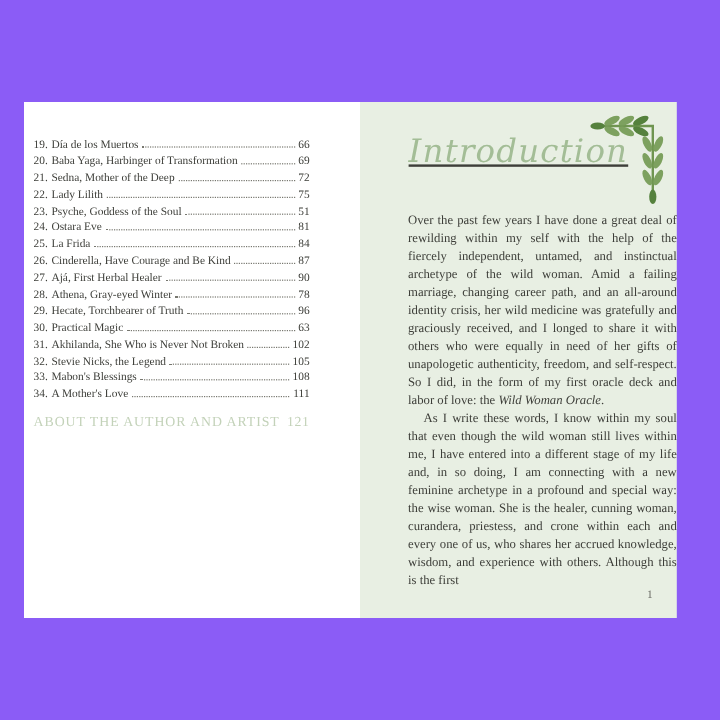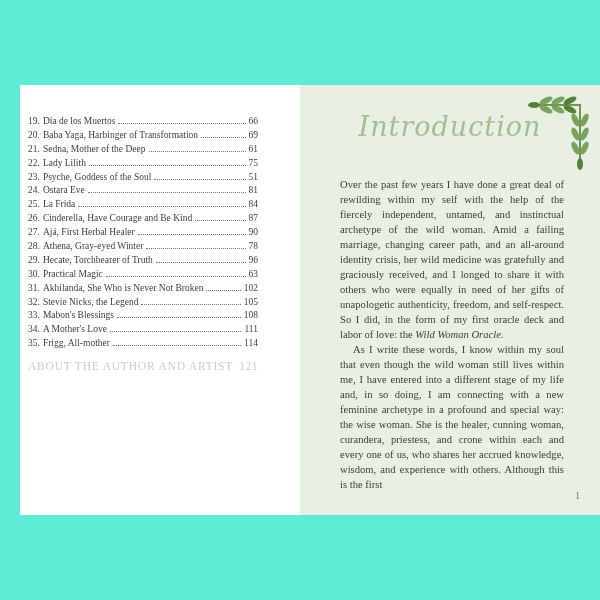--- a/index.html
+++ b/index.html
@@ -1,35 +1,35 @@
 <!DOCTYPE html>
 <html style="--page_bg: #e8efe3; --title_green: #a3bd96; --about_green: #c3d2b9; --leaf_green: #7da15f; --leaf_dark: #55813d; --stem_green: #6f9550; --text: #3d3e39;"><head>
 <meta charset="utf-8">
 <style>
   html,body{margin:0;padding:0;}
-  .canvas{position:relative;width:600px;height:600px;background:#5eead4;overflow:hidden;
+  .canvas{position:relative;width:600px;height:600px;background:#8b5cf6;overflow:hidden;
           font-family:"Liberation Serif", serif;color:var(--text,#3d3e39);}
 
   
   .page-left{position:absolute;left:20px;top:85px;width:280px;height:430px;background:#ffffff;}
   .toc{position:absolute;left:8px;top:30px;width:230px;}
   .toc-row{display:flex;align-items:baseline;height:13.9px;line-height:13.9px;
            font-size:9.5px;white-space:nowrap;}
   .toc-num{flex:none;margin-right:3px;}
   .toc-title{flex:none;}
   .leader{flex:1 1 auto;border-bottom:1px dotted #77776f;margin:0 3px 3px 3px;min-width:8px;}
   .toc-page{flex:none;text-align:right;}
   .about-row{display:flex;align-items:center;margin-top:9px;
              font-size:11.5px;letter-spacing:0.8px;color:var(--about_green,#c3d2b9);}
   .about-spacer{flex:1 1 auto;}
   .about-page{flex:none;letter-spacing:0.5px;}
 
   
-  .page-right{position:absolute;left:300px;top:85px;width:300px;height:430px;
-              background:var(--page_bg,#e8efe3);}
+  .page-right{position:absolute;left:300px;top:85px;width:264px;height:430px;
+              background:var(--page_bg,#e8efe3);text-decoration:underline;}
   .intro-title{margin:0;padding-top:26px;text-align:center;
                font-family:"DejaVu Serif", serif;font-style:italic;font-weight:normal;
                font-size:27px;letter-spacing:1px;color:var(--title_green,#a3bd96);}
   .ornament{position:absolute;top:11px;right:11px;width:62px;height:82px;}
   .stem{stroke:var(--stem_green,#6f9550);stroke-width:2;fill:none;}
   .leaf{fill:var(--leaf_green,#7da15f);}
   .leaf-dark{fill:var(--leaf_dark,#55813d);}
   .intro-body{position:absolute;left:40px;top:92px;width:224px;
               font-size:10.6px;line-height:15px;text-align:justify;}
   .intro-body p{margin:0;}
@@ -55,21 +55,21 @@
     <span class="toc-num">20.</span>
     <span class="toc-title">Baba Yaga, Harbinger of Transformation</span>
     <span class="leader"></span>
     <span class="toc-page">69</span>
   </div>
 
   <div class="toc-row">
     <span class="toc-num">21.</span>
     <span class="toc-title">Sedna, Mother of the Deep</span>
     <span class="leader"></span>
-    <span class="toc-page">61</span>
+    <span class="toc-page">72</span>
   </div>
 
   <div class="toc-row">
     <span class="toc-num">22.</span>
     <span class="toc-title">Lady Lilith</span>
     <span class="leader"></span>
     <span class="toc-page">75</span>
   </div>
 
   <div class="toc-row">
@@ -149,26 +149,20 @@
     <span class="toc-page">108</span>
   </div>
 
   <div class="toc-row">
     <span class="toc-num">34.</span>
     <span class="toc-title">A Mother's Love</span>
     <span class="leader"></span>
     <span class="toc-page">111</span>
   </div>
 
-  <div class="toc-row">
-    <span class="toc-num">35.</span>
-    <span class="toc-title">Frigg, All-mother</span>
-    <span class="leader"></span>
-    <span class="toc-page">114</span>
-  </div>
 
 <div class="about-row">
         <span>ABOUT THE AUTHOR AND ARTIST</span>
         <span class="about-spacer"></span>
         <span class="about-page">121</span>
       </div>
     </div>
   </div>
 
   <div class="page-right">

